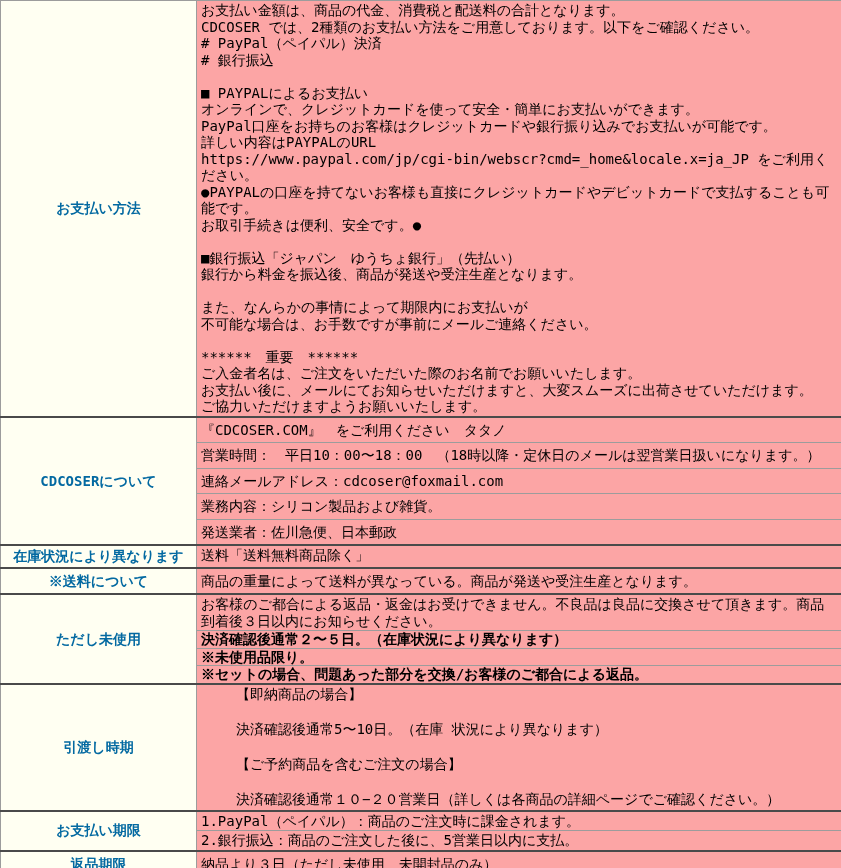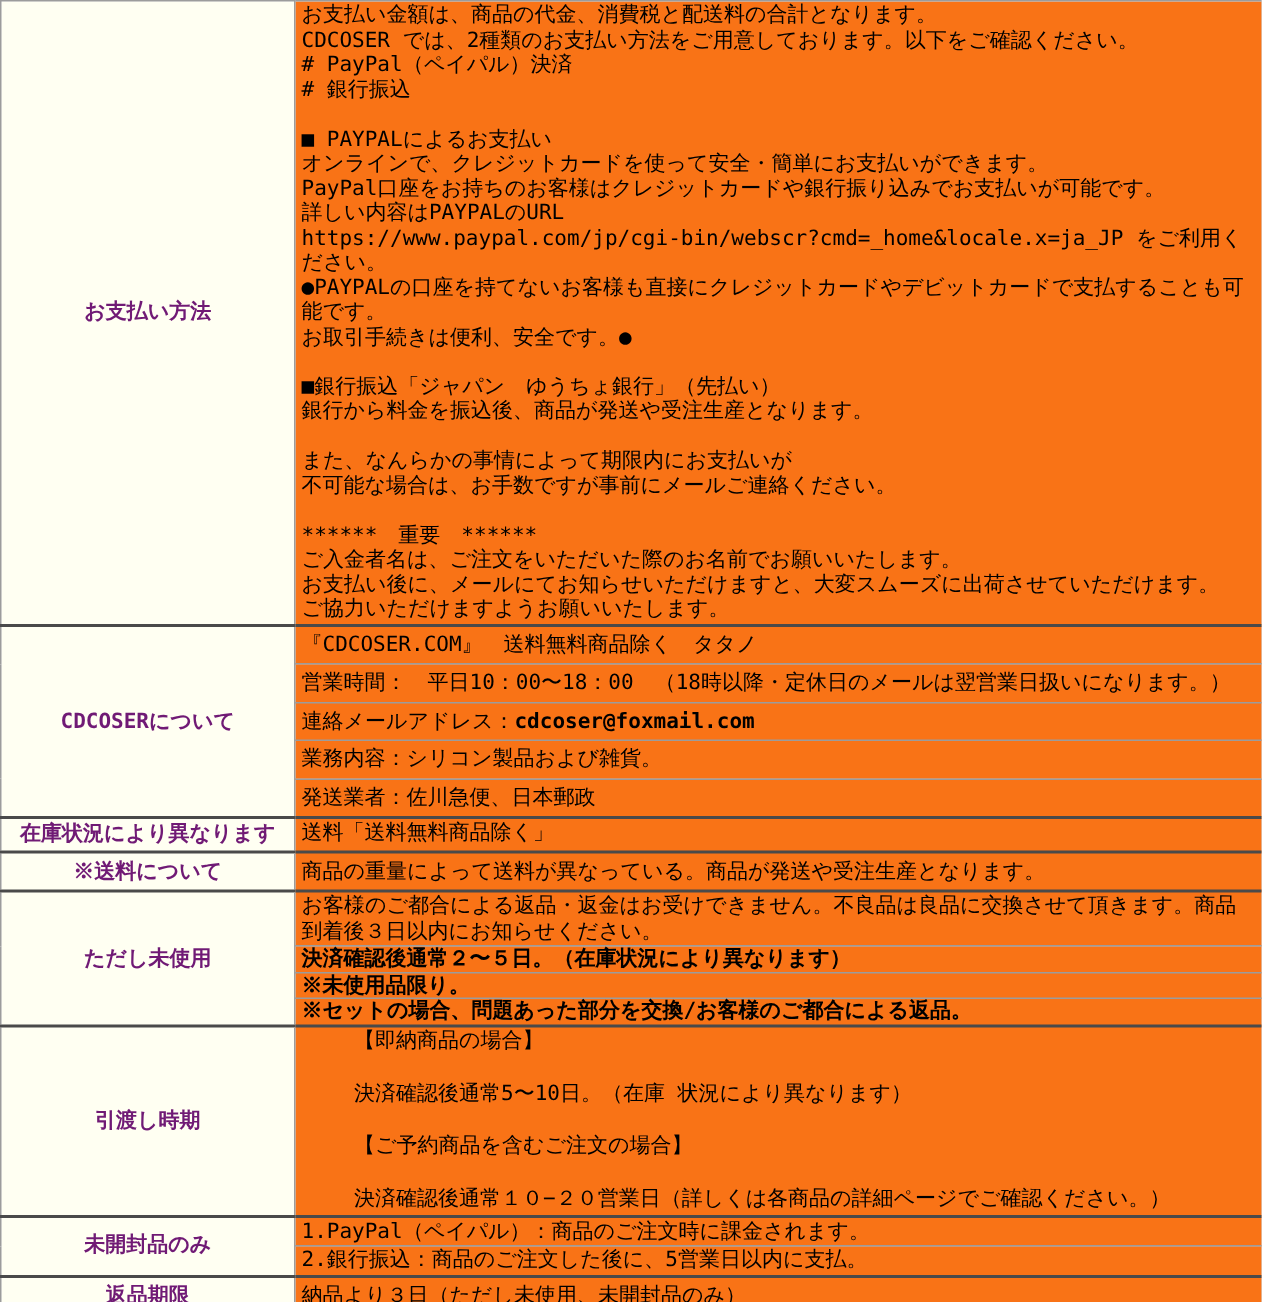--- a/index.html
+++ b/index.html
@@ -20,33 +20,33 @@
     border:1px solid #9c9c9c;
     vertical-align:top;
     line-height:16.5px;
   }
   th{
     background:#fffff2;
     font-weight:bold;
     text-align:center;
     vertical-align:middle;
     padding:2px 3px;
-    color:#701a75;
+    color:#0369a1;
   }
   td{
     padding:1px 4px;
     white-space:pre-wrap;
     word-break:break-all;
-    background:#f97316;
+    background:#fca5a5;
   }
   tr.sec > th, tr.sec > td{border-top:2px solid #4a4a4a;}
   td.pad{padding:4px 4px;}
   td.lh-wide{line-height:17.6px;padding-left:39px;}
   td.tight{padding:0 4px;font-weight:bold;}
-  b.email{font-weight:bold;}
+  b.email{font-weight:normal;}
 </style>
 </head>
 <body>
 
 <table class="shop-info">
   <colgroup>
       <col class="c-label">
       <col class="c-content">
     </colgroup>
   <tbody>
@@ -73,21 +73,21 @@
 不可能な場合は、お手数ですが事前にメールご連絡ください。
 
 ******　重要　******
 ご入金者名は、ご注文をいただいた際のお名前でお願いいたします。
 お支払い後に、メールにてお知らせいただけますと、大変スムーズに出荷させていただけます。
 ご協力いただけますようお願いいたします。</td>
     </tr>
 
     <tr class="sec">
       <th rowspan="5">CDCOSERについて</th>
-      <td class="pad">『CDCOSER.COM』　送料無料商品除く　タタノ</td>
+      <td class="pad">『CDCOSER.COM』　をご利用ください　タタノ</td>
     </tr>
     <tr>
       <td class="pad">営業時間：　平日10：00〜18：00　（18時以降・定休日のメールは翌営業日扱いになります。）</td>
     </tr>
     <tr>
       <td class="pad"><span>連絡メールアドレス：</span><b class="email">cdcoser@foxmail.com</b></td>
     </tr>
     <tr>
       <td class="pad">業務内容：シリコン製品および雑貨。</td>
     </tr>
@@ -124,21 +124,21 @@
       <td class="lh-wide">【即納商品の場合】
 
 決済確認後通常5〜10日。（在庫 状況により異なります）
 
 【ご予約商品を含むご注文の場合】
 
 決済確認後通常１０−２０営業日（詳しくは各商品の詳細ページでご確認ください。）</td>
     </tr>
 
     <tr class="sec">
-      <th rowspan="2">未開封品のみ</th>
+      <th rowspan="2">お支払い期限</th>
       <td>1.PayPal（ペイパル）：商品のご注文時に課金されます。</td>
     </tr>
     <tr>
       <td>2.銀行振込：商品のご注文した後に、5営業日以内に支払。</td>
     </tr>
 
     <tr class="sec">
       <th>返品期限</th>
       <td class="pad">納品より３日（ただし未使用、未開封品のみ）</td>
     </tr>

